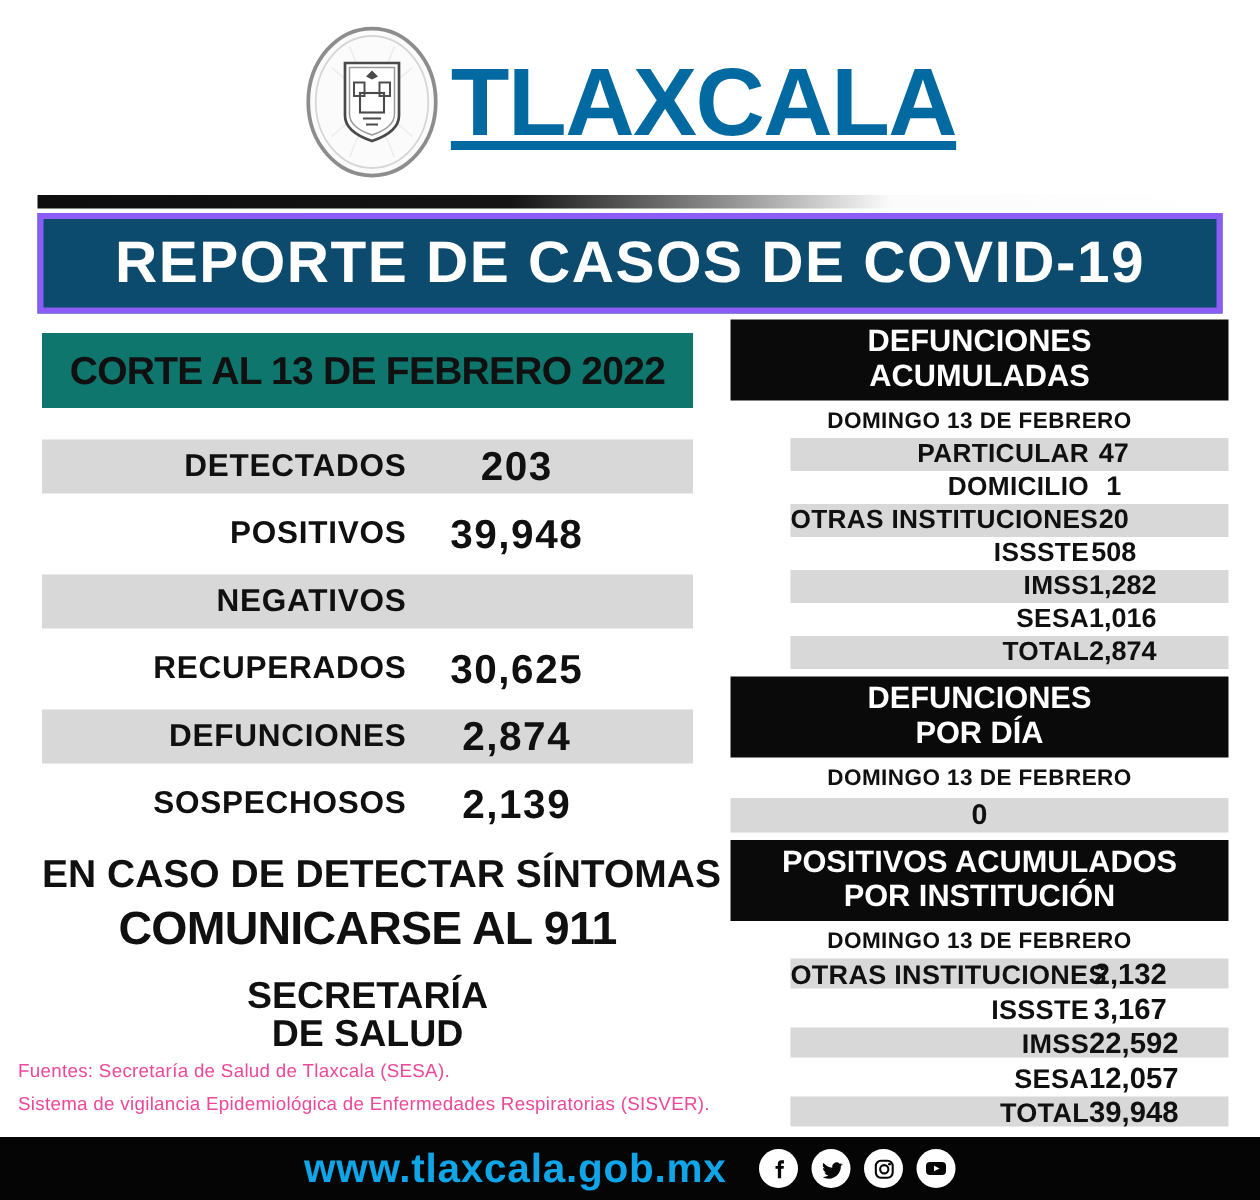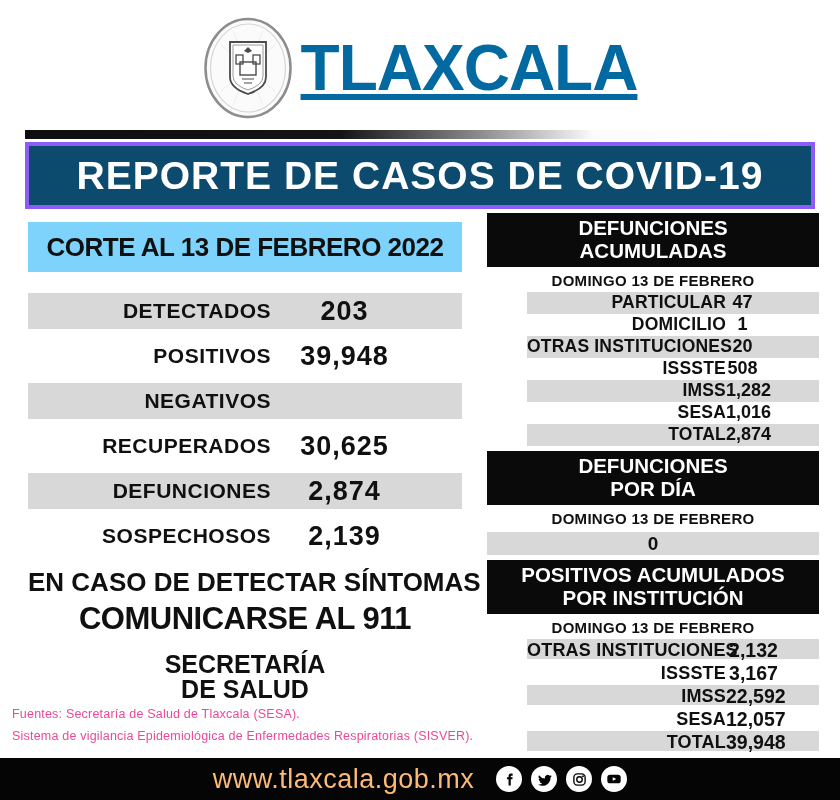--- a/index.html
+++ b/index.html
@@ -15,21 +15,21 @@
 
   .divider { position:absolute; left:25px; right:25px; top:130px; height:9px;
              background:linear-gradient(90deg,#0e0e0e 0%,#141414 40%,#8f8f8f 58%,#fbfbfb 72%,#ffffff 100%); }
 
   .banner { position:absolute; left:25px; right:25px; top:142px; height:67px; background:#0c4a6e;
             border:4px solid #8b5cf6; display:flex; align-items:center; justify-content:center; }
   .banner-title { color:#ffffff; font-size:39px; font-weight:700; letter-spacing:1px; white-space:nowrap; }
 
   
   .left-col { position:absolute; left:28px; top:222px; width:434px; }
-  .cutoff { height:50px; background:#7dd3fc; display:flex; align-items:center; justify-content:center;
+  .cutoff { height:50px; background:#0f766e; display:flex; align-items:center; justify-content:center;
             font-size:26px; font-weight:800; letter-spacing:-0.5px; white-space:nowrap; }
   .stats { margin-top:21px; }
   .stat-row { height:36px; margin-bottom:9px; display:grid; grid-template-columns:243px 1fr; align-items:center; }
   .stat-row.gray { background:#d8d8d8; }
   .stat-label { text-align:right; font-size:21px; font-weight:800; letter-spacing:0.5px; }
   .stat-value { text-align:center; padding-right:44px; font-size:27px; font-weight:800; letter-spacing:1px; }
 
   .advice1 { margin-top:13px; font-size:26px; font-weight:800; white-space:nowrap; }
   .advice2 { margin-top:3px; text-align:center; font-size:31px; font-weight:800; letter-spacing:-0.5px; white-space:nowrap; }
   .secretary { margin-top:15px; text-align:center; font-size:25px; font-weight:800; line-height:1.0; }
@@ -51,21 +51,21 @@
   .sec + .sec { margin-top:5px; }
   .zero-row { height:23px; margin-top:2px; background:#d8d8d8; text-align:center;
               font-size:19px; font-weight:800; line-height:23px; }
   .r-row.big { height:20px; margin-bottom:3px; }
   .r-row.big .r-label { font-size:18px; }
   .r-row.big .r-value { font-size:19.5px; padding-right:38px; }
 
   
   .footer { position:absolute; left:0; bottom:0; width:840px; height:42px; background:#050505;
             display:flex; align-items:center; justify-content:center; gap:22px; }
-  .footer-url { color:#fdba74; font-size:27px; font-weight:400; letter-spacing:0.5px; text-decoration:none; }
+  .footer-url { color:#0ea5e9; font-size:27px; font-weight:700; letter-spacing:0.5px; text-decoration:none; }
   .social { display:flex; align-items:center; gap:9px; }
   .icon-circle { width:26px; height:26px; border-radius:50%; background:#ffffff;
                  display:flex; align-items:center; justify-content:center; cursor:pointer; }
   .icon-circle svg { display:block; }
 </style>
 </head>
 <body>
 
 <div class="page">
 

